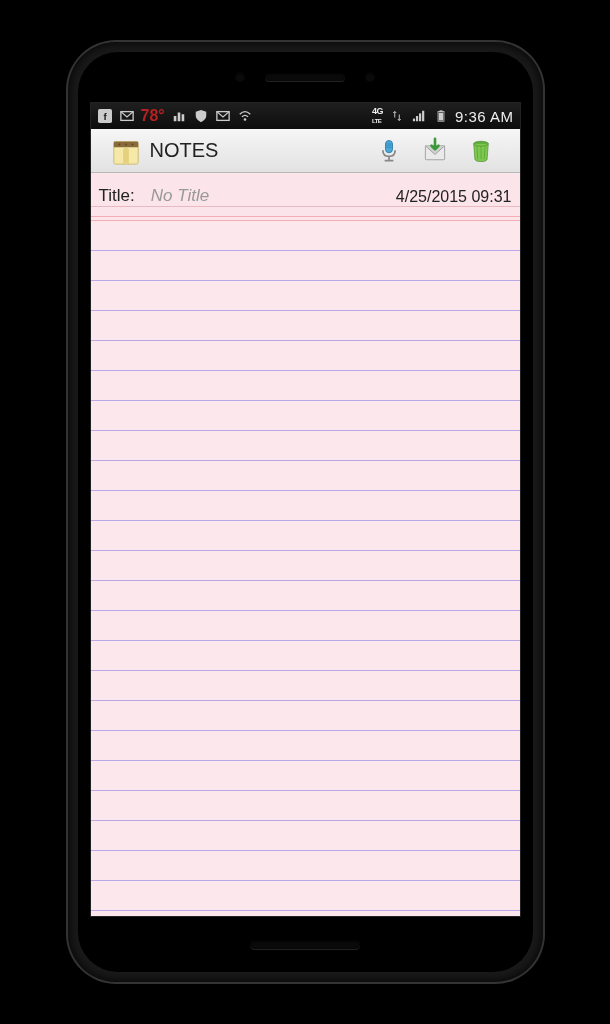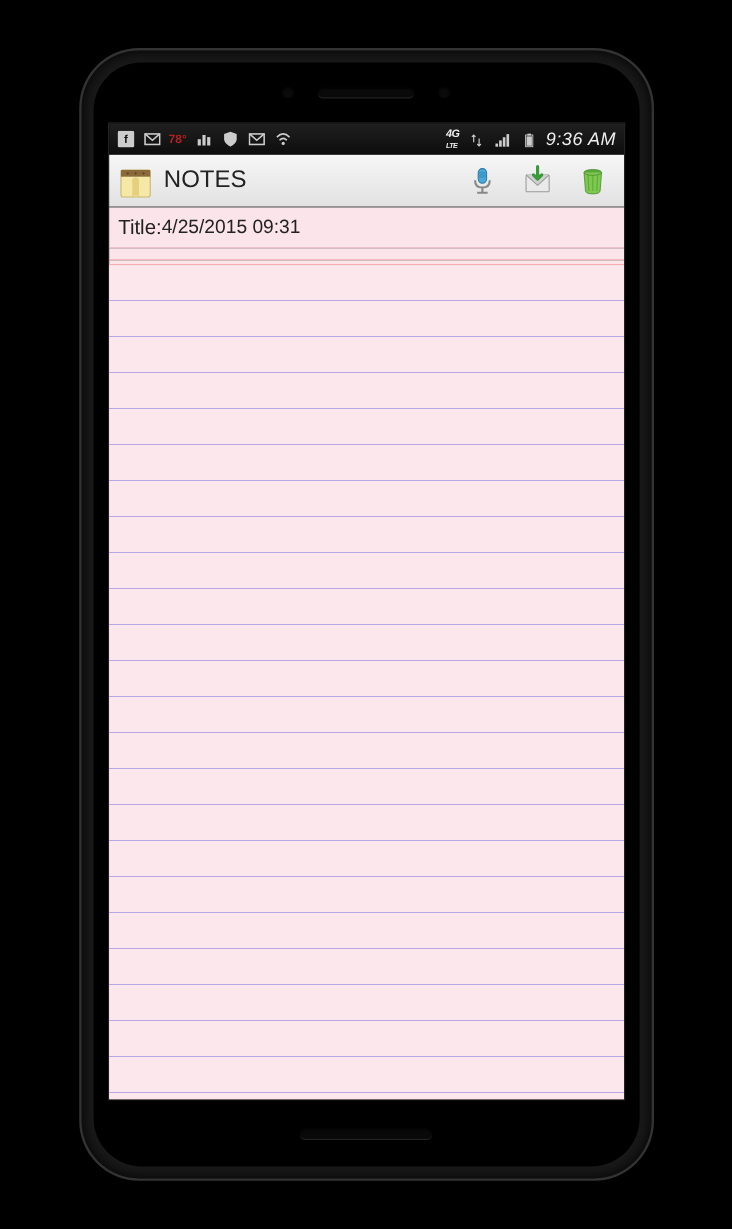--- a/index.html
+++ b/index.html
@@ -67,33 +67,33 @@
     height: 26px;
     background: linear-gradient(#1f1f1f, #0d0d0d);
     color: #eee;
     display: flex;
     align-items: center;
     padding: 0 6px;
     font-size: 13px;
     gap: 6px;
   }
   .status-left { display: flex; align-items: center; gap: 6px; }
-  .status-right { margin-left: auto; display: flex; align-items: flex-end; gap: 6px; font-style: italic; }
+  .status-right { margin-left: auto; display: flex; align-items: center; gap: 6px; }
   .sb-ico { width: 16px; height: 16px; display:inline-flex; align-items:center; justify-content:center; color:#ddd; }
-  .sb-temp { color: #b52020; font-weight: bold; font-size: 10px; }
+  .sb-temp { color: #b52020; font-weight: bold; font-size: 16px; }
   .sb-time { color: #eee; font-size: 15px; letter-spacing: 0.5px; }
   .sb-4g { font-size: 9px; font-weight: bold; letter-spacing: -0.5px; line-height:1; }
   
   .app-bar {
     height: 44px;
     background: linear-gradient(#f6f6f6, #e2e2e2);
     border-bottom: 1px solid #b8b8b8;
     display: flex;
     align-items: center;
-    padding: 0 6px;
+    padding: 0 19px;
     gap: 6px;
   }
   .app-title {
     font-size: 20px;
     color: #222;
     font-weight: 400;
     flex: 1;
     margin-left: 2px;
   }
   .app-icon {
@@ -103,24 +103,25 @@
   .action-btn {
     width: 40px; height: 40px;
     display: flex; align-items: center; justify-content: center;
     cursor: pointer;
   }
   
   .title-row {
     height: 34px;
     background: #fbe4ea;
     display: flex;
-    align-items: center;
+    align-items: flex-end;
     padding: 0 8px;
     font-size: 17px;
     border-bottom: 1px solid #e8b9c2;
+    gap: 12px;
   }
   .title-label { color: #222; }
   .title-input {
     flex: 1;
     border: none;
     outline: none;
     background: transparent;
     font-size: 17px;
     font-style: italic;
     color: #888;
@@ -280,20 +281,21 @@
             <line x1="11" y1="10" x2="12" y2="26" stroke="#5aa83a" stroke-width="1"></line>
             <line x1="16" y1="10" x2="16" y2="26" stroke="#5aa83a" stroke-width="1"></line>
             <line x1="21" y1="10" x2="20" y2="26" stroke="#5aa83a" stroke-width="1"></line>
             <ellipse cx="16" cy="7" rx="9" ry="3" fill="none" stroke="#4a8a2a" stroke-width="0.8"></ellipse>
           </svg>
         </div>
       </div>
 
       <div class="title-row">
         <span class="title-label">Title:</span>
+        <input class="title-input" type="text" placeholder="No Title" style="">
         <span class="title-date">4/25/2015 09:31</span>
       </div>
       <div class="header-line"></div>
       <div class="header-line second"></div>
 
       <div class="note-body"></div>
 
     </div>
 
     <div class="bottom-bar">

